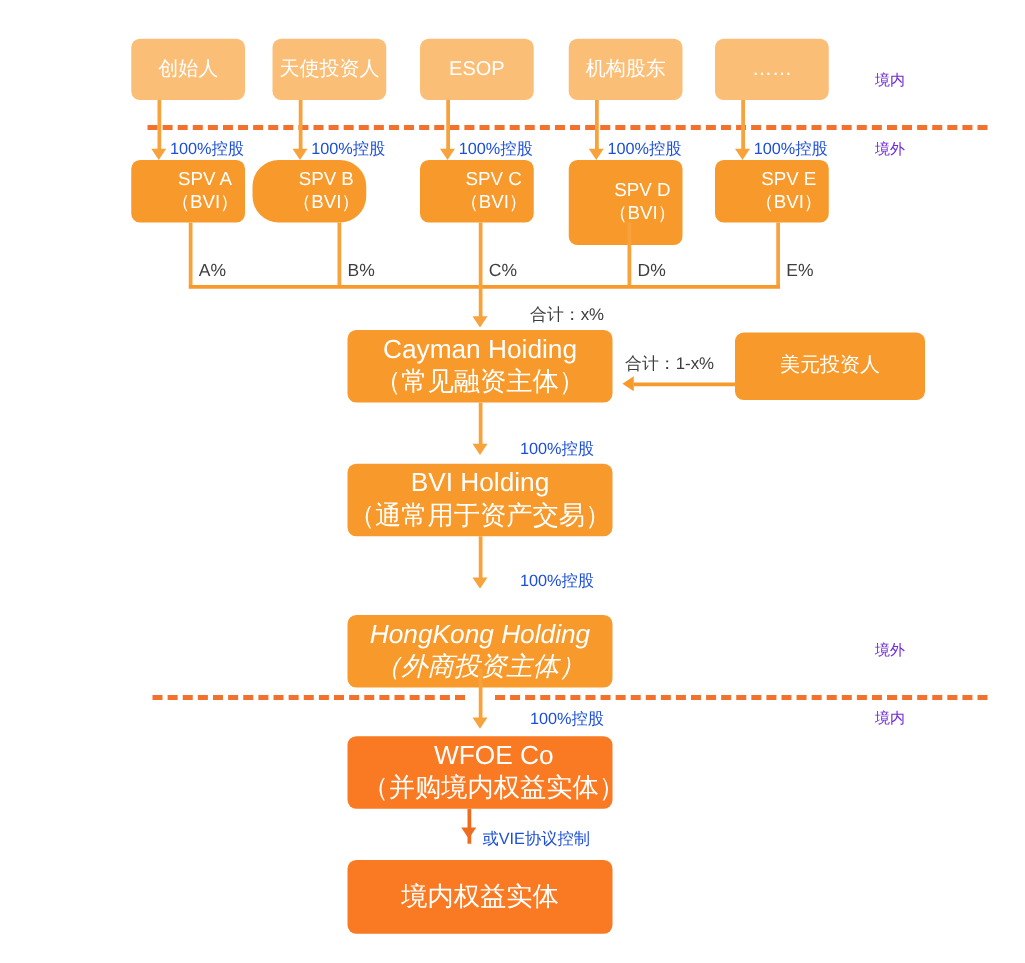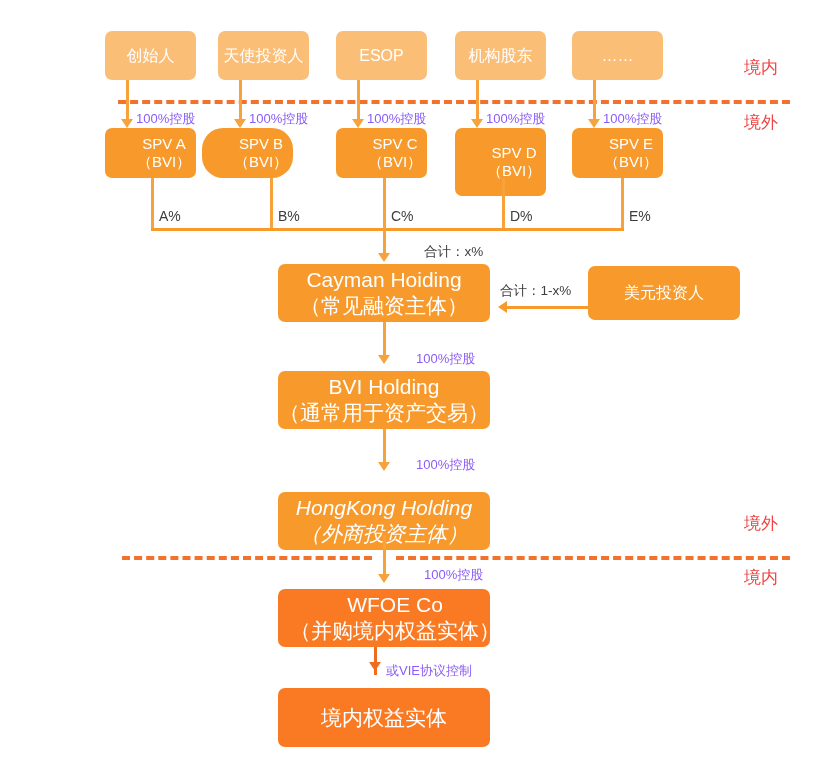--- a/index.html
+++ b/index.html
@@ -80,27 +80,26 @@
     border-top: 4px dashed #f2712c;
   }
 
   
   .lbl {
     position: absolute;
     color: #3f3f3f;
     white-space: nowrap;
     font-size: 13px;
   }
-  .lbl--pct   { font-size: 13px; color: #8b5cf6; text-align: right; }
+  .lbl--pct   { font-size: 13px; color: #1d4ed8; text-align: right; }
   .lbl--share { font-size: 14px; color: #3d3d3d; }
   .lbl--sum   { font-size: 13.5px; color: #3d3d3d; }
   .lbl--region{
-    font-size: 17px;
-    color: #ef4444;
-    margin-left: 44px;
+    font-size: 12px;
+    color: #6d28d9;
   }
 </style>
 </head>
 <body>
 
 <div id="canvas">
 
   <div class="box box--light t-holder" style="left:105px; top:31px; width:91px; height:49px;">
     <span class="l1">创始人</span>
   </div>

